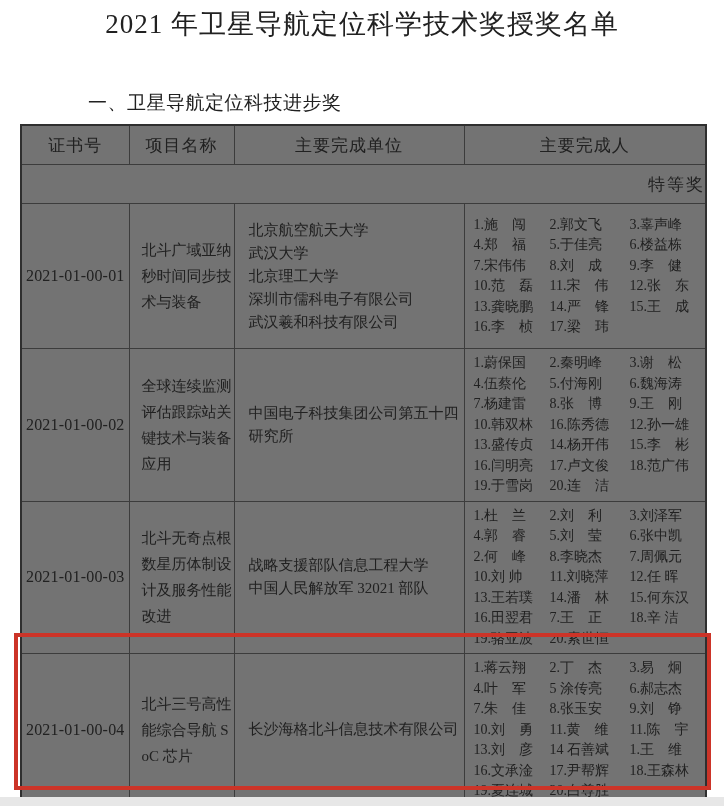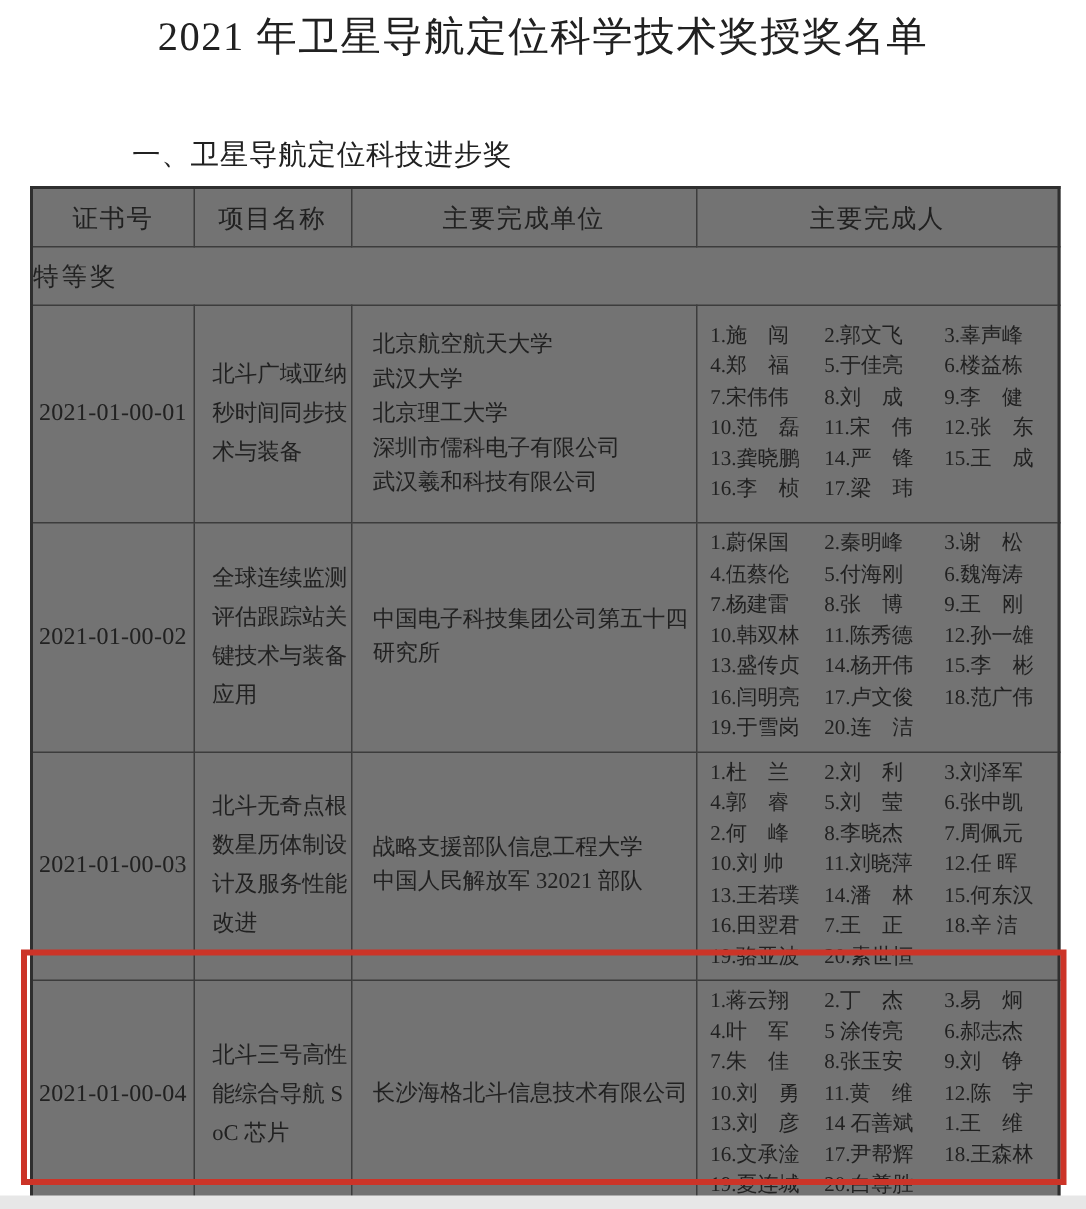--- a/index.html
+++ b/index.html
@@ -24,21 +24,21 @@
   }
   table.award, table.award th, table.award td{
     border:1px solid #3c3c3c;
   }
   table.award{ border:2px solid #2f2f2f; }
   th{
     font-size:17px; font-weight:normal; text-align:center; letter-spacing:1px;
     height:38px; padding:0;
   }
   tr.category-row td{
-    height:38px; text-align:left; font-size:17px; letter-spacing:2px; padding:0;
+    height:38px; text-align:right; font-size:17px; letter-spacing:2px; padding:0;
   }
   td.cert{
     text-align:center; vertical-align:middle; font-size:16px; padding:0;
     letter-spacing:0.2px;
   }
   td.project{
     vertical-align:middle; font-size:15px; line-height:26px;
     padding:0 2px 0 12px; word-break:break-all;
   }
   td.units{
@@ -131,21 +131,21 @@
               <span>1.蔚保国</span>
               <span>2.秦明峰</span>
               <span>3.谢　松</span>
               <span>4.伍蔡伦</span>
               <span>5.付海刚</span>
               <span>6.魏海涛</span>
               <span>7.杨建雷</span>
               <span>8.张　博</span>
               <span>9.王　刚</span>
               <span>10.韩双林</span>
-              <span>11.陈秀德</span>
+              <span>16.陈秀德</span>
               <span>12.孙一雄</span>
               <span>13.盛传贞</span>
               <span>14.杨开伟</span>
               <span>15.李　彬</span>
               <span>16.闫明亮</span>
               <span>17.卢文俊</span>
               <span>18.范广伟</span>
               <span>19.于雪岗</span>
               <span>20.连　洁</span>
             </div>
@@ -195,21 +195,21 @@
               <span>2.丁　杰</span>
               <span>3.易　炯</span>
               <span>4.叶　军</span>
               <span>5 涂传亮</span>
               <span>6.郝志杰</span>
               <span>7.朱　佳</span>
               <span>8.张玉安</span>
               <span>9.刘　铮</span>
               <span>10.刘　勇</span>
               <span>11.黄　维</span>
-              <span>12.陈　宇</span>
+              <span>11.陈　宇</span>
               <span>13.刘　彦</span>
               <span>14 石善斌</span>
               <span>1.王　维</span>
               <span>16.文承淦</span>
               <span>17.尹帮辉</span>
               <span>18.王森林</span>
               <span>19.夏连城</span>
               <span>20.白尊胜</span>
             </div>
           </td>

